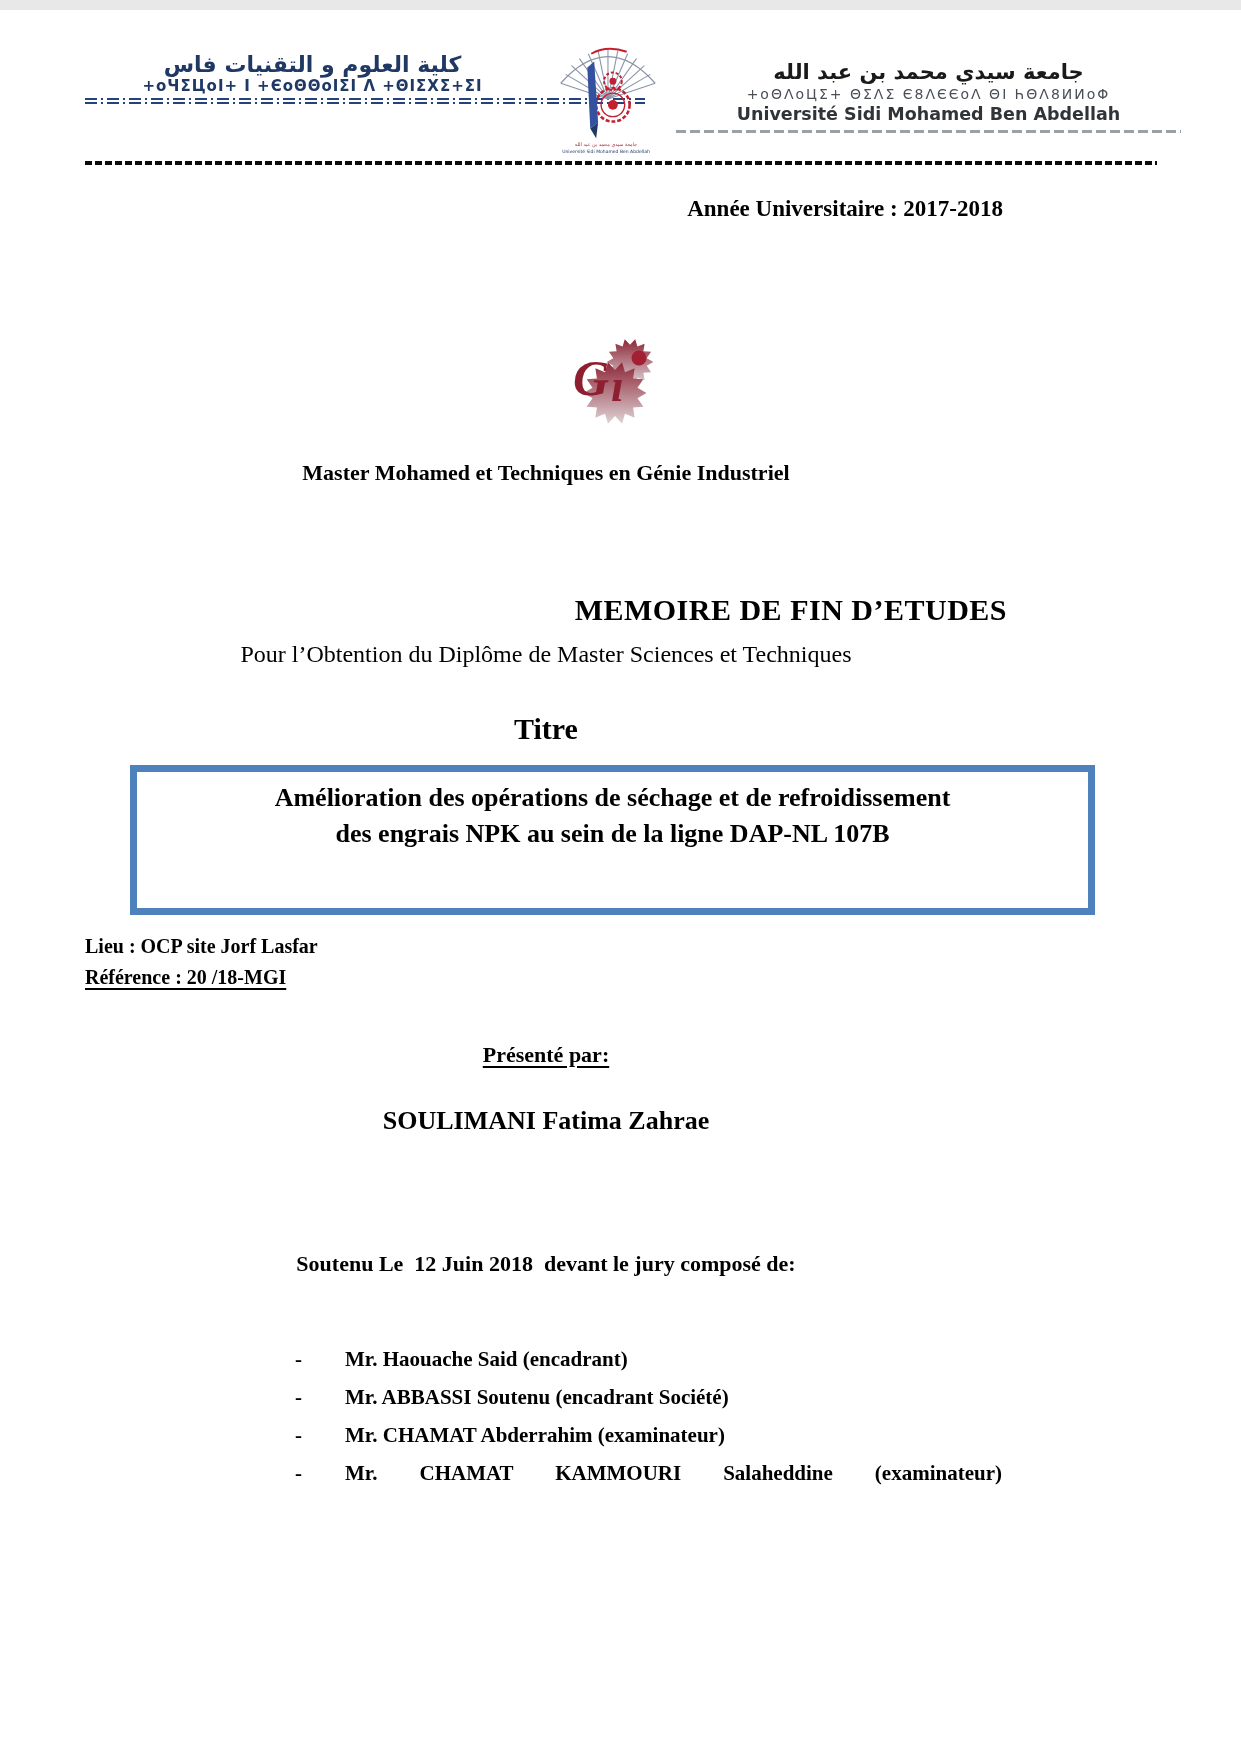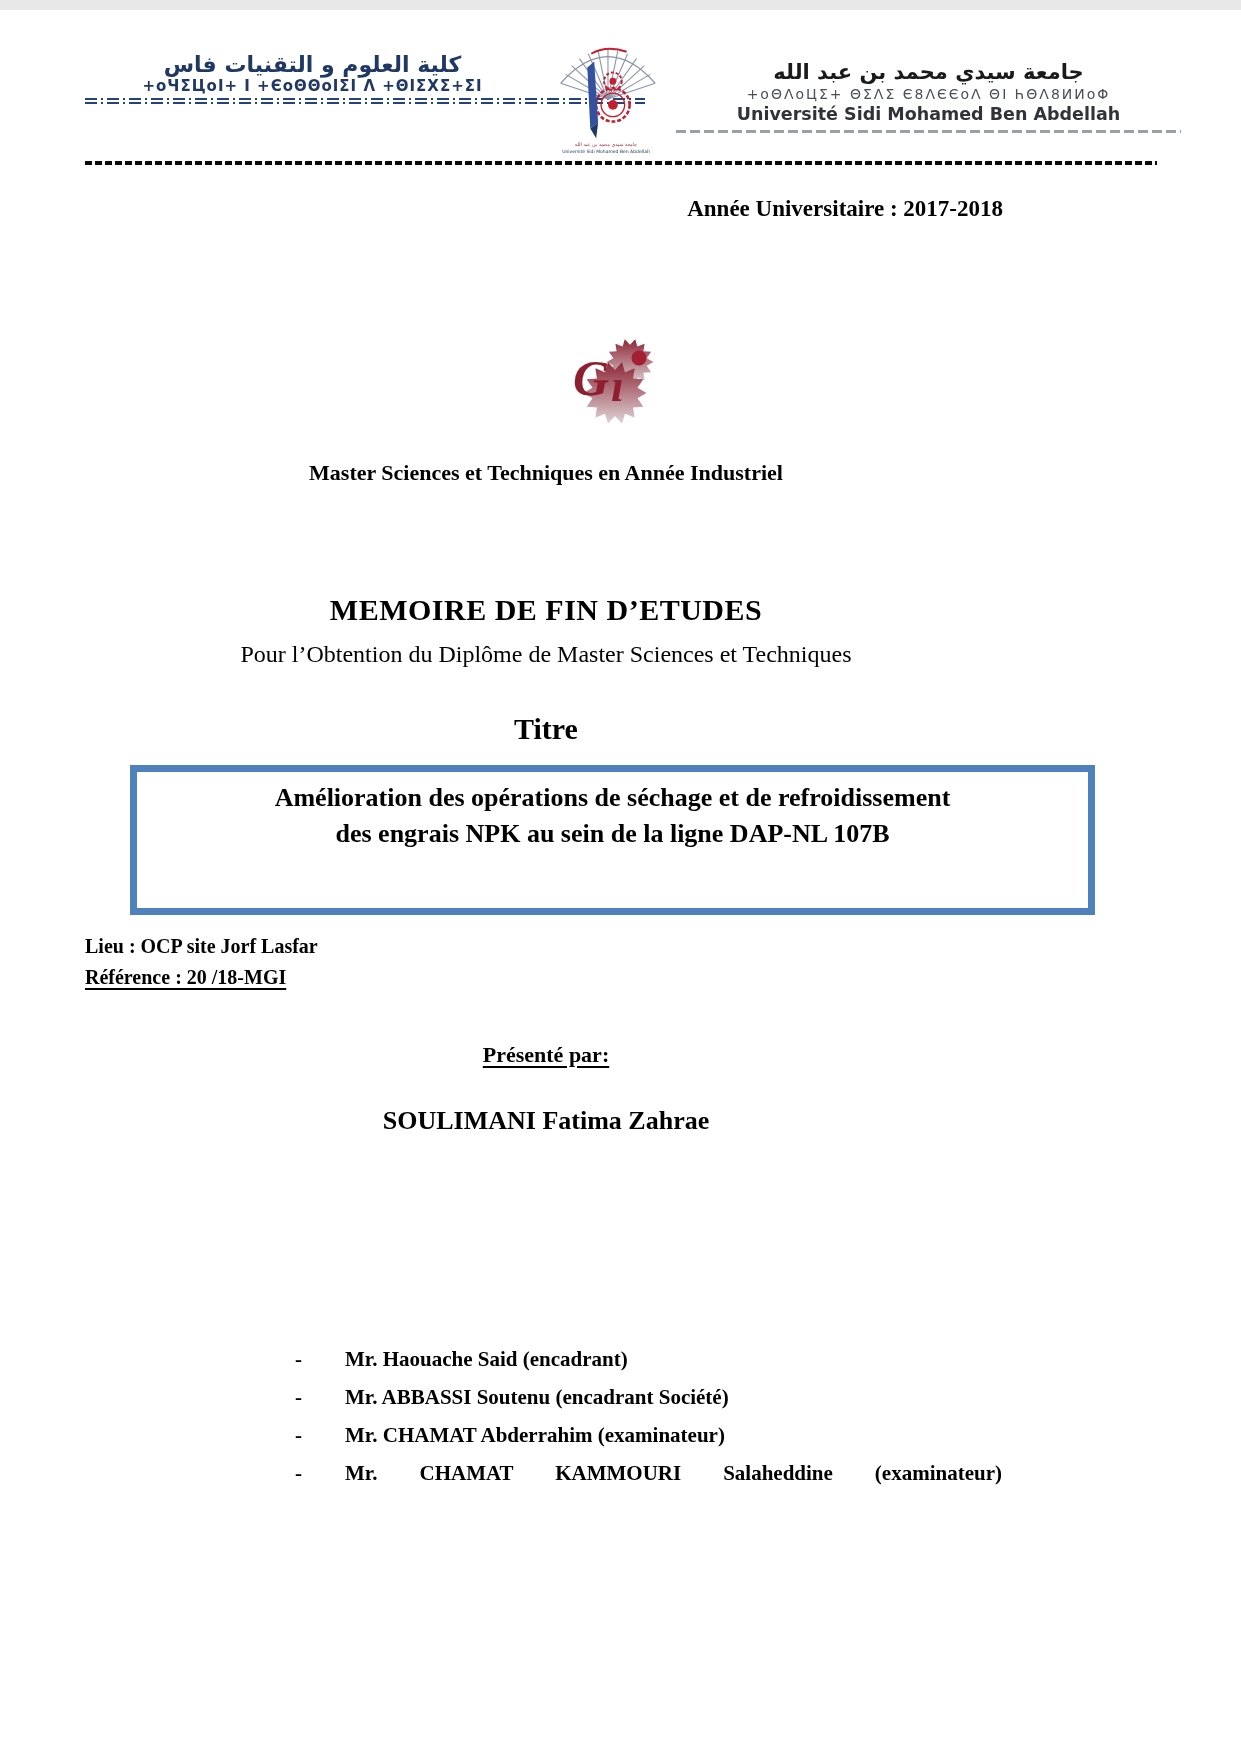--- a/index.html
+++ b/index.html
@@ -24,21 +24,21 @@
   .dashrow-gray{height:3px;margin-top:4px;
     background:repeating-linear-gradient(90deg,#9aa0a8 0 10px,transparent 10px 14px);}
   
   .separator{position:absolute;top:151px;left:85px;width:1072px;height:4px;
     background:repeating-linear-gradient(90deg,#0b0b0b 0 7px,transparent 7px 10px);}
   
   .annee{position:absolute;top:186px;right:238px;font-size:23px;font-weight:bold;}
   .gi-logo{position:absolute;top:317px;left:557px;width:110px;height:100px;}
   .centercol{position:absolute;left:85px;width:922px;text-align:center;}
   .program{top:450px;font-size:22px;font-weight:bold;}
-  .memoire{top:583px;font-size:30px;font-weight:bold;letter-spacing:.5px;}
+  .memoire{top:583px;font-size:30px;font-weight:bold;letter-spacing:.5px;text-align:right;}
   .pour{top:631px;font-size:24px;}
   .titre{top:702px;font-size:30px;font-weight:bold;}
   .title-box{
     position:absolute;top:755px;left:130px;width:951px;height:128px;
     border:7px solid #4F81BD;text-align:center;padding-top:8px;box-sizing:content-box;
   }
   .title-box .line{font-size:26px;font-weight:bold;line-height:1.4;}
   .lieu{position:absolute;top:925px;left:85px;font-size:20px;font-weight:bold;}
   .refline{position:absolute;top:956px;left:85px;font-size:20px;font-weight:bold;}
   .u{text-decoration:underline;text-decoration-thickness:2px;text-underline-offset:4px;}
@@ -124,35 +124,36 @@
 
       <polygon transform="translate(73,35) scale(0.78)" fill="url(#gearGrad)" points="30,0 21.4,4.9 27,13 17.2,13.7 18.7,23.5 9.5,19.8 6.7,29.2 0,22 -6.7,29.2 -9.5,19.8 -18.7,23.5 -17.2,13.7 -27,13 -21.4,4.9 -30,0 -21.4,-4.9 -27,-13 -17.2,-13.7 -18.7,-23.5 -9.5,-19.8 -6.7,-29.2 0,-22 6.7,-29.2 9.5,-19.8 18.7,-23.5 17.2,-13.7 27,-13 21.4,-4.9"></polygon>
 
       <polygon transform="translate(58,66) scale(1.05)" fill="url(#gearGrad)" points="30,0 21.4,4.9 27,13 17.2,13.7 18.7,23.5 9.5,19.8 6.7,29.2 0,22 -6.7,29.2 -9.5,19.8 -18.7,23.5 -17.2,13.7 -27,13 -21.4,4.9 -30,0 -21.4,-4.9 -27,-13 -17.2,-13.7 -18.7,-23.5 -9.5,-19.8 -6.7,-29.2 0,-22 6.7,-29.2 9.5,-19.8 18.7,-23.5 17.2,-13.7 27,-13 21.4,-4.9"></polygon>
       <circle cx="82" cy="31" r="7.5" fill="#a31f34"></circle>
       <text x="16" y="68" font-size="50" font-style="italic" font-weight="bold" fill="#8e1f31" font-family="Liberation Serif, DejaVu Serif, serif">G</text>
       <text x="54" y="74" font-size="46" font-style="italic" font-weight="bold" fill="#8e1f31" font-family="Liberation Serif, DejaVu Serif, serif">ı</text>
     </svg>
   </div>
 
-  <div class="centercol program">Master Sciences et Techniques en Année Industriel</div>
+  <div class="centercol program">Master Mohamed et Techniques en Génie Industriel</div>
   <div class="centercol memoire">MEMOIRE DE FIN D’ETUDES</div>
   <div class="centercol pour">Pour l’Obtention du Diplôme de Master Sciences et Techniques</div>
   <div class="centercol titre">Titre</div>
 
   <div class="title-box">
     <div class="line">Amélioration des opérations de séchage et de refroidissement</div>
     <div class="line">des engrais NPK au sein de la ligne DAP-NL 107B</div>
   </div>
 
   <div class="lieu">Lieu : OCP site Jorf Lasfar</div>
   <div class="refline u">Référence : 20 /18-MGI</div>
 
   <div class="centercol author">SOULIMANI Fatima Zahrae</div>
   <div class="centercol presente"><span class="u">Présenté par:</span></div>
+  <div class="centercol soutenu">Soutenu Le  12 Juin 2018  devant le jury composé de:</div>
 
   <div class="jury">
     <div class="jury-item">
       <span class="jury-bullet">-</span>
       <span class="jury-text">Mr. Haouache Said (encadrant)</span>
     </div>
     <div class="jury-item">
       <span class="jury-bullet">-</span>
       <span class="jury-text">Mr. ABBASSI Soutenu (encadrant Société)</span>
     </div>

